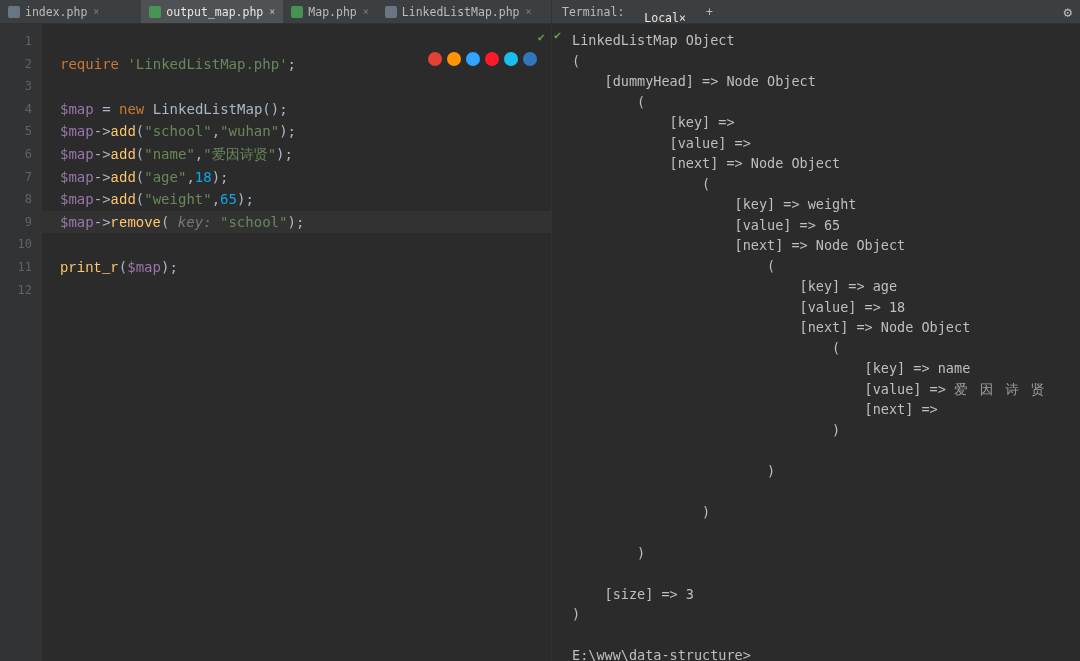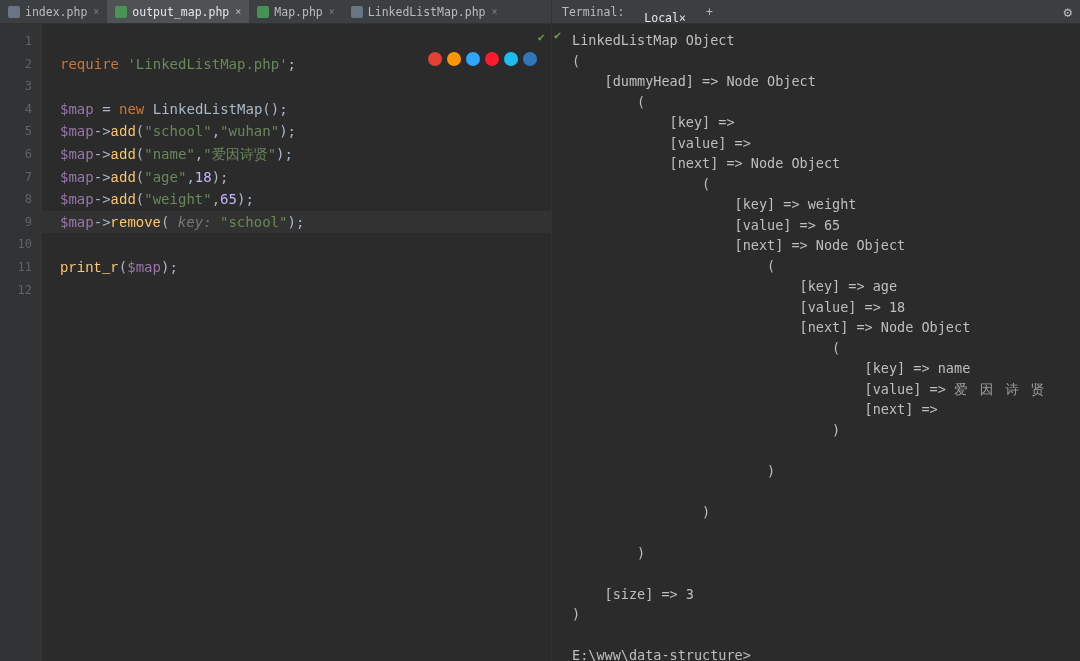--- a/index.html
+++ b/index.html
@@ -4,34 +4,34 @@
 <style>
   * { margin:0; padding:0; box-sizing:border-box; }
   html,body { width:1080px; height:661px; background:#2b2b2b; font-family:Consolas,Menlo,monospace; font-size:13px; color:#a9b7c6; overflow:hidden; }
   .root { display:flex; width:100%; height:100%; }
   .left, .right { height:100%; display:flex; flex-direction:column; }
   .left { width:552px; border-right:1px solid #323232; }
   .right { flex:1; background:#2b2b2b; }
   
   .tabbar { display:flex; align-items:center; height:24px; background:#3c3f41; border-bottom:1px solid #323232; font-size:11.5px; }
   .tab { display:flex; align-items:center; padding:0 8px; height:100%; color:#bbbbbb; cursor:pointer; }
-  .tab.active { background:#4e5254; color:#e6e6e6; }
+  .tab.active { background:#4e5254; color:#e6e6e6;margin-left:34px; }
   .tab .ico { width:12px; height:12px; margin-right:5px; opacity:.9; }
   .tab .x { margin-left:6px; font-size:10px; color:#7d7d7d; }
   .tab.active .x { color:#bdbdbd; }
   
   .editor { flex:1; display:flex; background:#2b2b2b; position:relative; }
   .gutter { width:42px; background:#313335; text-align:right; padding-top:6px; }
   .gutter div { height:22.6px; line-height:22.6px; padding-right:10px; color:#606366; font-size:12px; }
   .code { flex:1; padding-top:6px; position:relative; }
   .codeline { height:22.6px; line-height:22.6px; padding-left:18px; white-space:pre; font-size:14px; }
   .codeline.hl { background:#323232; }
   .kw { color:#cc7832; }
   .str { color:#6a8759; }
-  .num { color:#c4b5fd;margin-top:16px; }
+  .num { color:#0ea5e9;margin-top:16px; }
   .fn { color:#ffc66d;font-family:Liberation Mono, monospace; }
   .var { color:#9876aa; }
   .cls { color:#a9b7c6; }
   .hint { color:#787878; font-style:italic; }
   .pun { color:#a9b7c6; }
   
   .brbar { position:absolute; top:28px; right:14px; display:flex; gap:5px; }
   .bric { width:14px; height:14px; border-radius:50%; }
   .green-tick { position:absolute; top:6px; right:6px; color:#6a9e3f; font-size:12px; }
   

